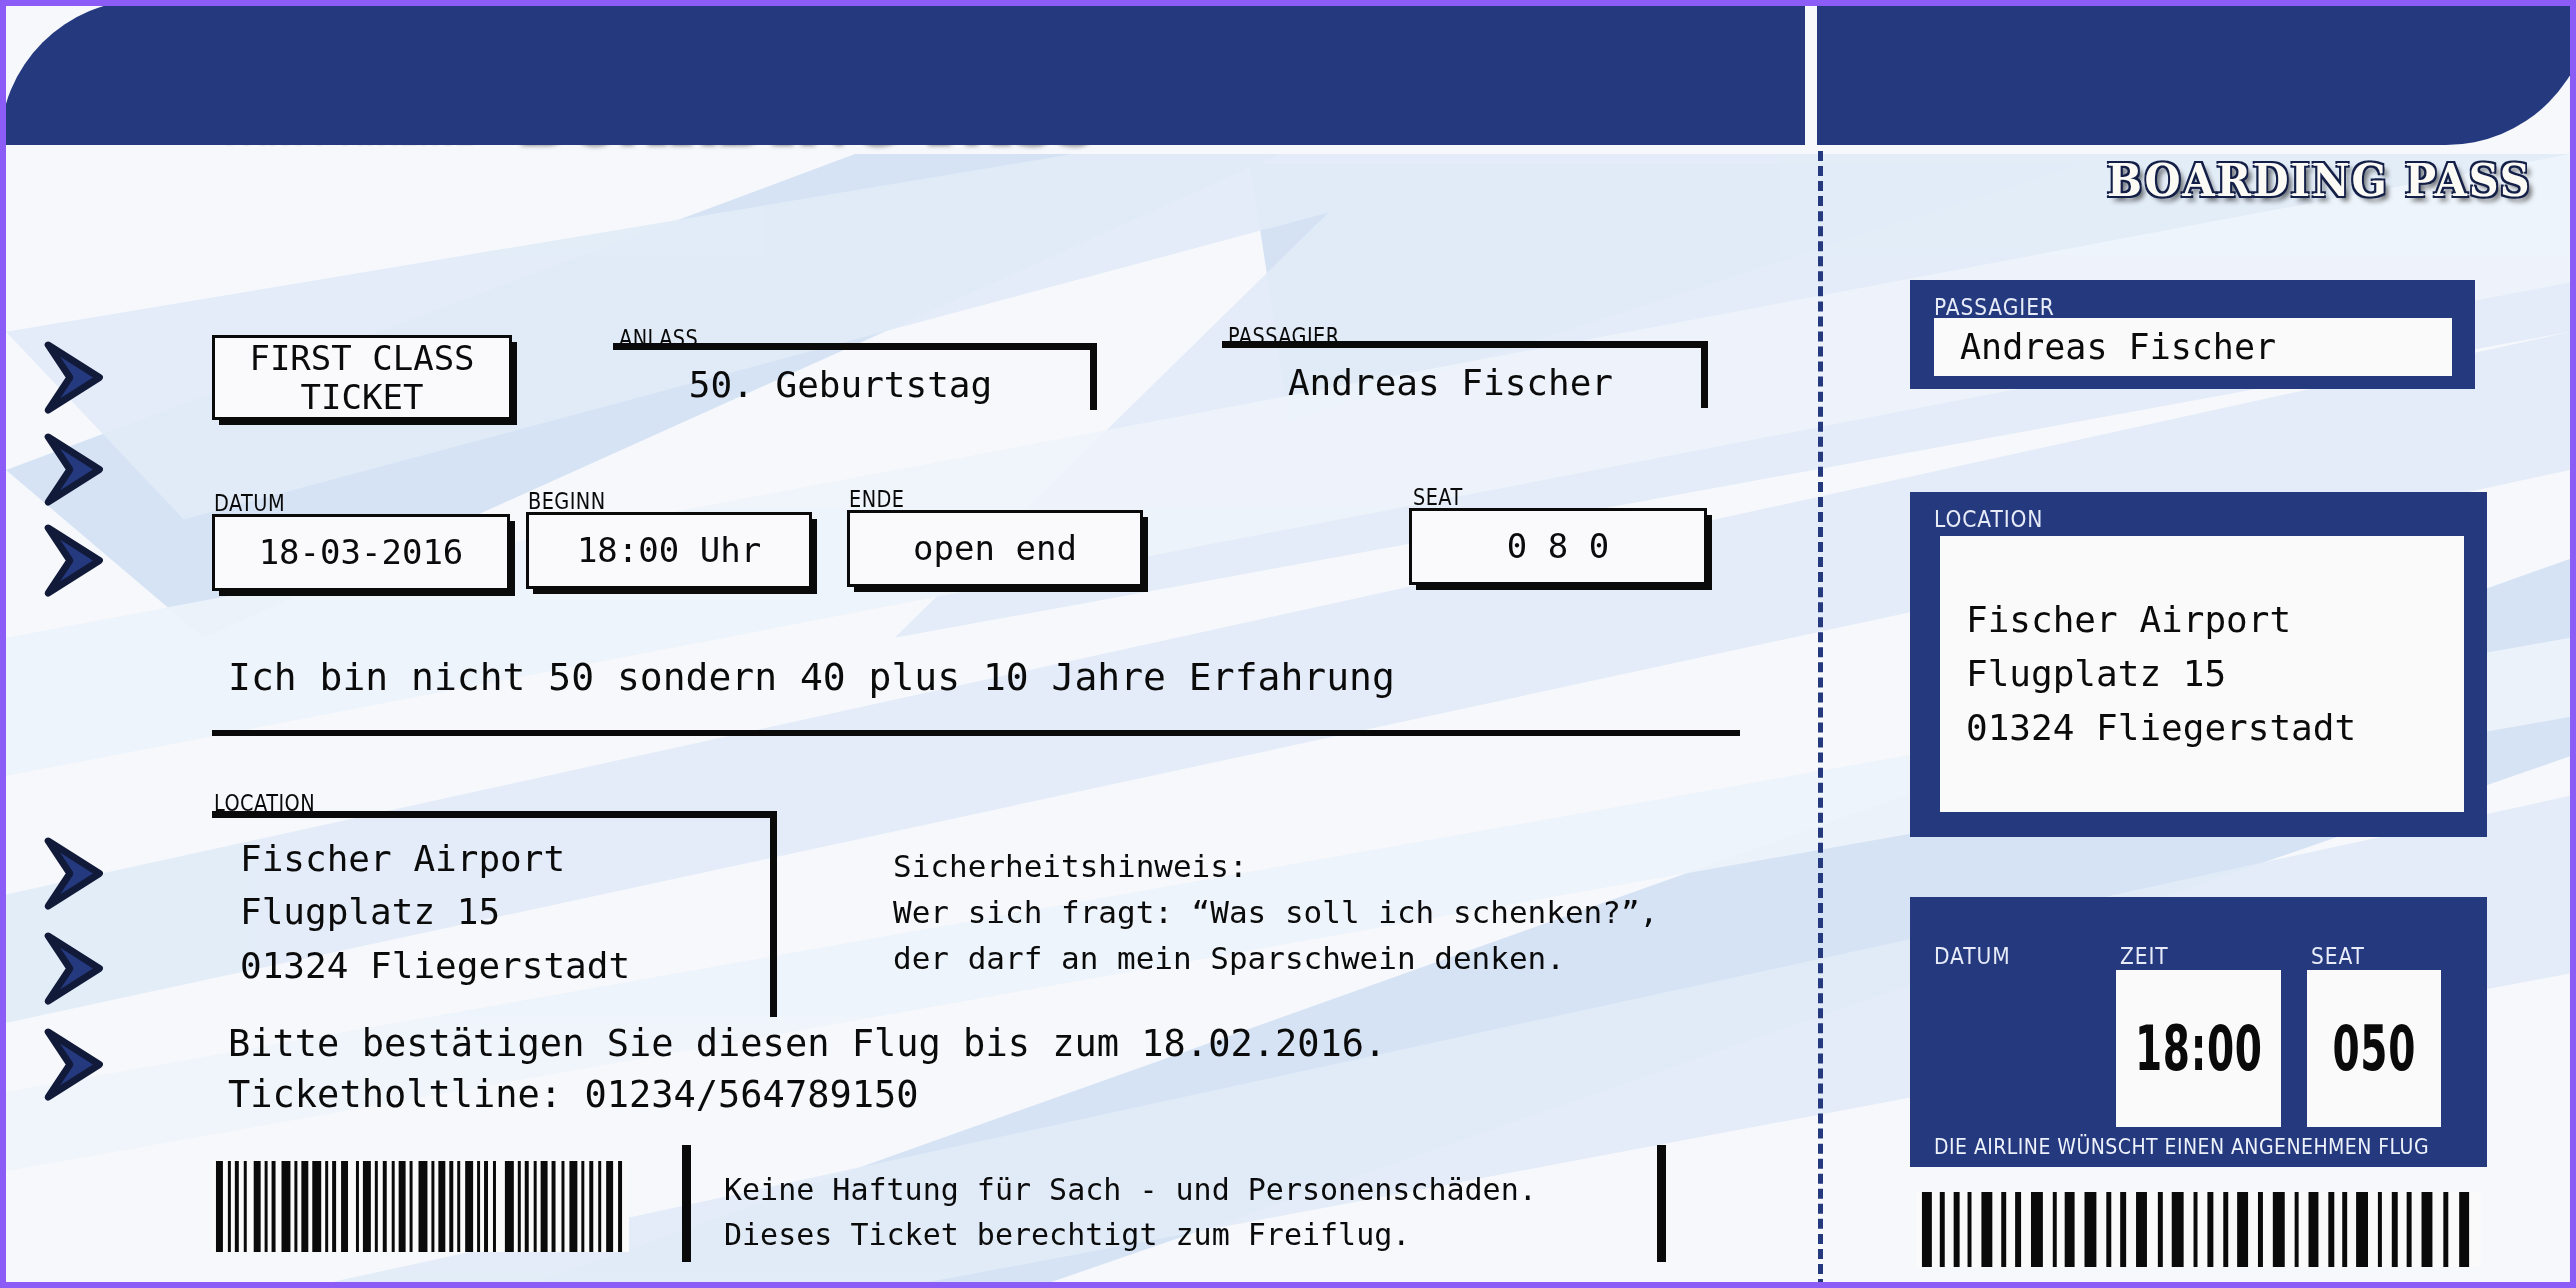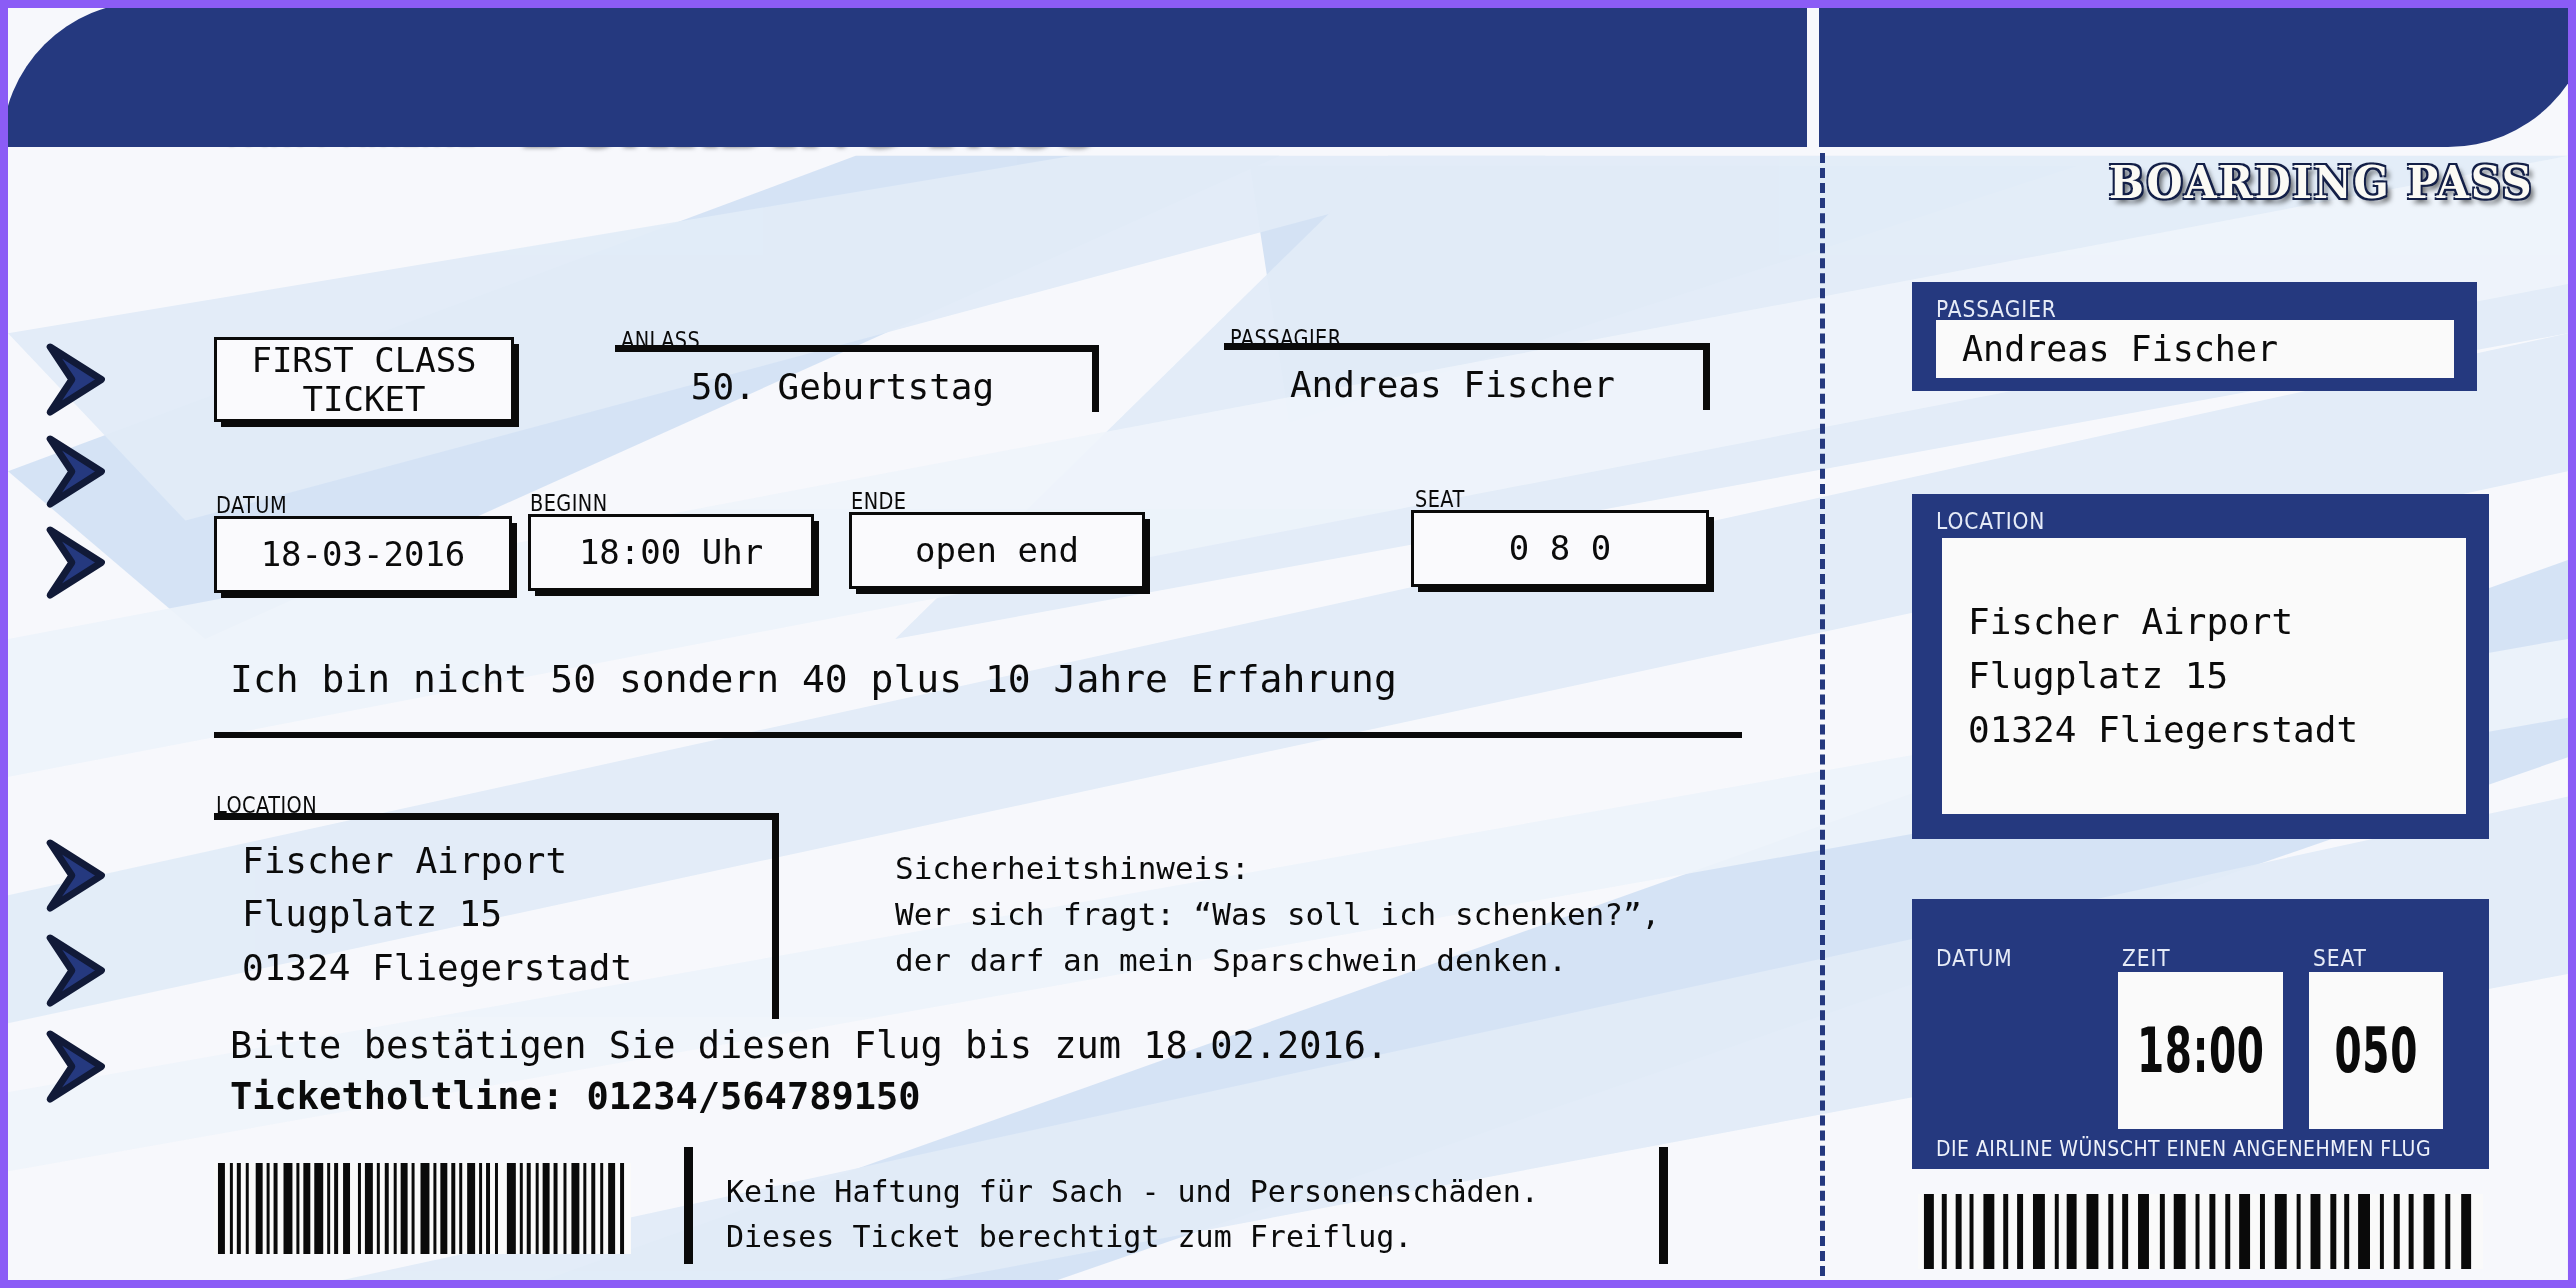--- a/index.html
+++ b/index.html
@@ -8,21 +8,21 @@
     background: #ffffff;
     font-family: "DejaVu Sans Mono", monospace;
     overflow: hidden;
   }
 
   
   #ticket {
     position: relative;
     width: 2576px; height: 1288px;
     background: #a21caf;
-    border: 8px solid #8b5cf6;
+    border: 6px solid #8b5cf6;
     overflow: hidden;
   }
 
   
   #watermark { position: absolute; inset: 0; z-index: 0; pointer-events: none; }
 
   
   .hdr {
     position: absolute;
     background: #25397f;
@@ -359,21 +359,21 @@
     <div id="loc-text" class="free-text" style="position:absolute;">Fischer Airport
 Flugplatz 15
 01324 Fliegerstadt</div>
   </div>
 
   <div class="free-text" style="left:871px; top:838px; font-size:31px; line-height:1.48;">Sicherheitshinweis:
 Wer sich fragt: “Was soll ich schenken?”,
 der darf an mein Sparschwein denken.</div>
 
   <div class="free-text" style="left:206px; top:1012px; font-size:37px;">Bitte bestätigen Sie diesen Flug bis zum 18.02.2016.</div>
-  <div class="free-text" style="left:206px; top:1063px; font-size:37px;font-weight:bold;">Ticketholtline: 01234/564789150</div>
+  <div class="free-text" style="left:206px; top:1063px; font-size:37px;">Ticketholtline: 01234/564789150</div>
 
   <svg class="barcode" style="left:206px; top:1155px;" width="417" height="91" viewBox="0 0 420 92" preserveAspectRatio="none">
     <rect width="420" height="92" fill="#fafafa"></rect>
     <g fill="#0a0a0a">
       <rect x="4" y="0" width="7" height="92"></rect>
         <rect x="16" y="0" width="3" height="92"></rect>
       <rect x="23" y="0" width="4" height="92"></rect>
         <rect x="32" y="0" width="3" height="92"></rect>
       <rect x="42" y="0" width="7" height="92"></rect>
         <rect x="53" y="0" width="3" height="92"></rect>

